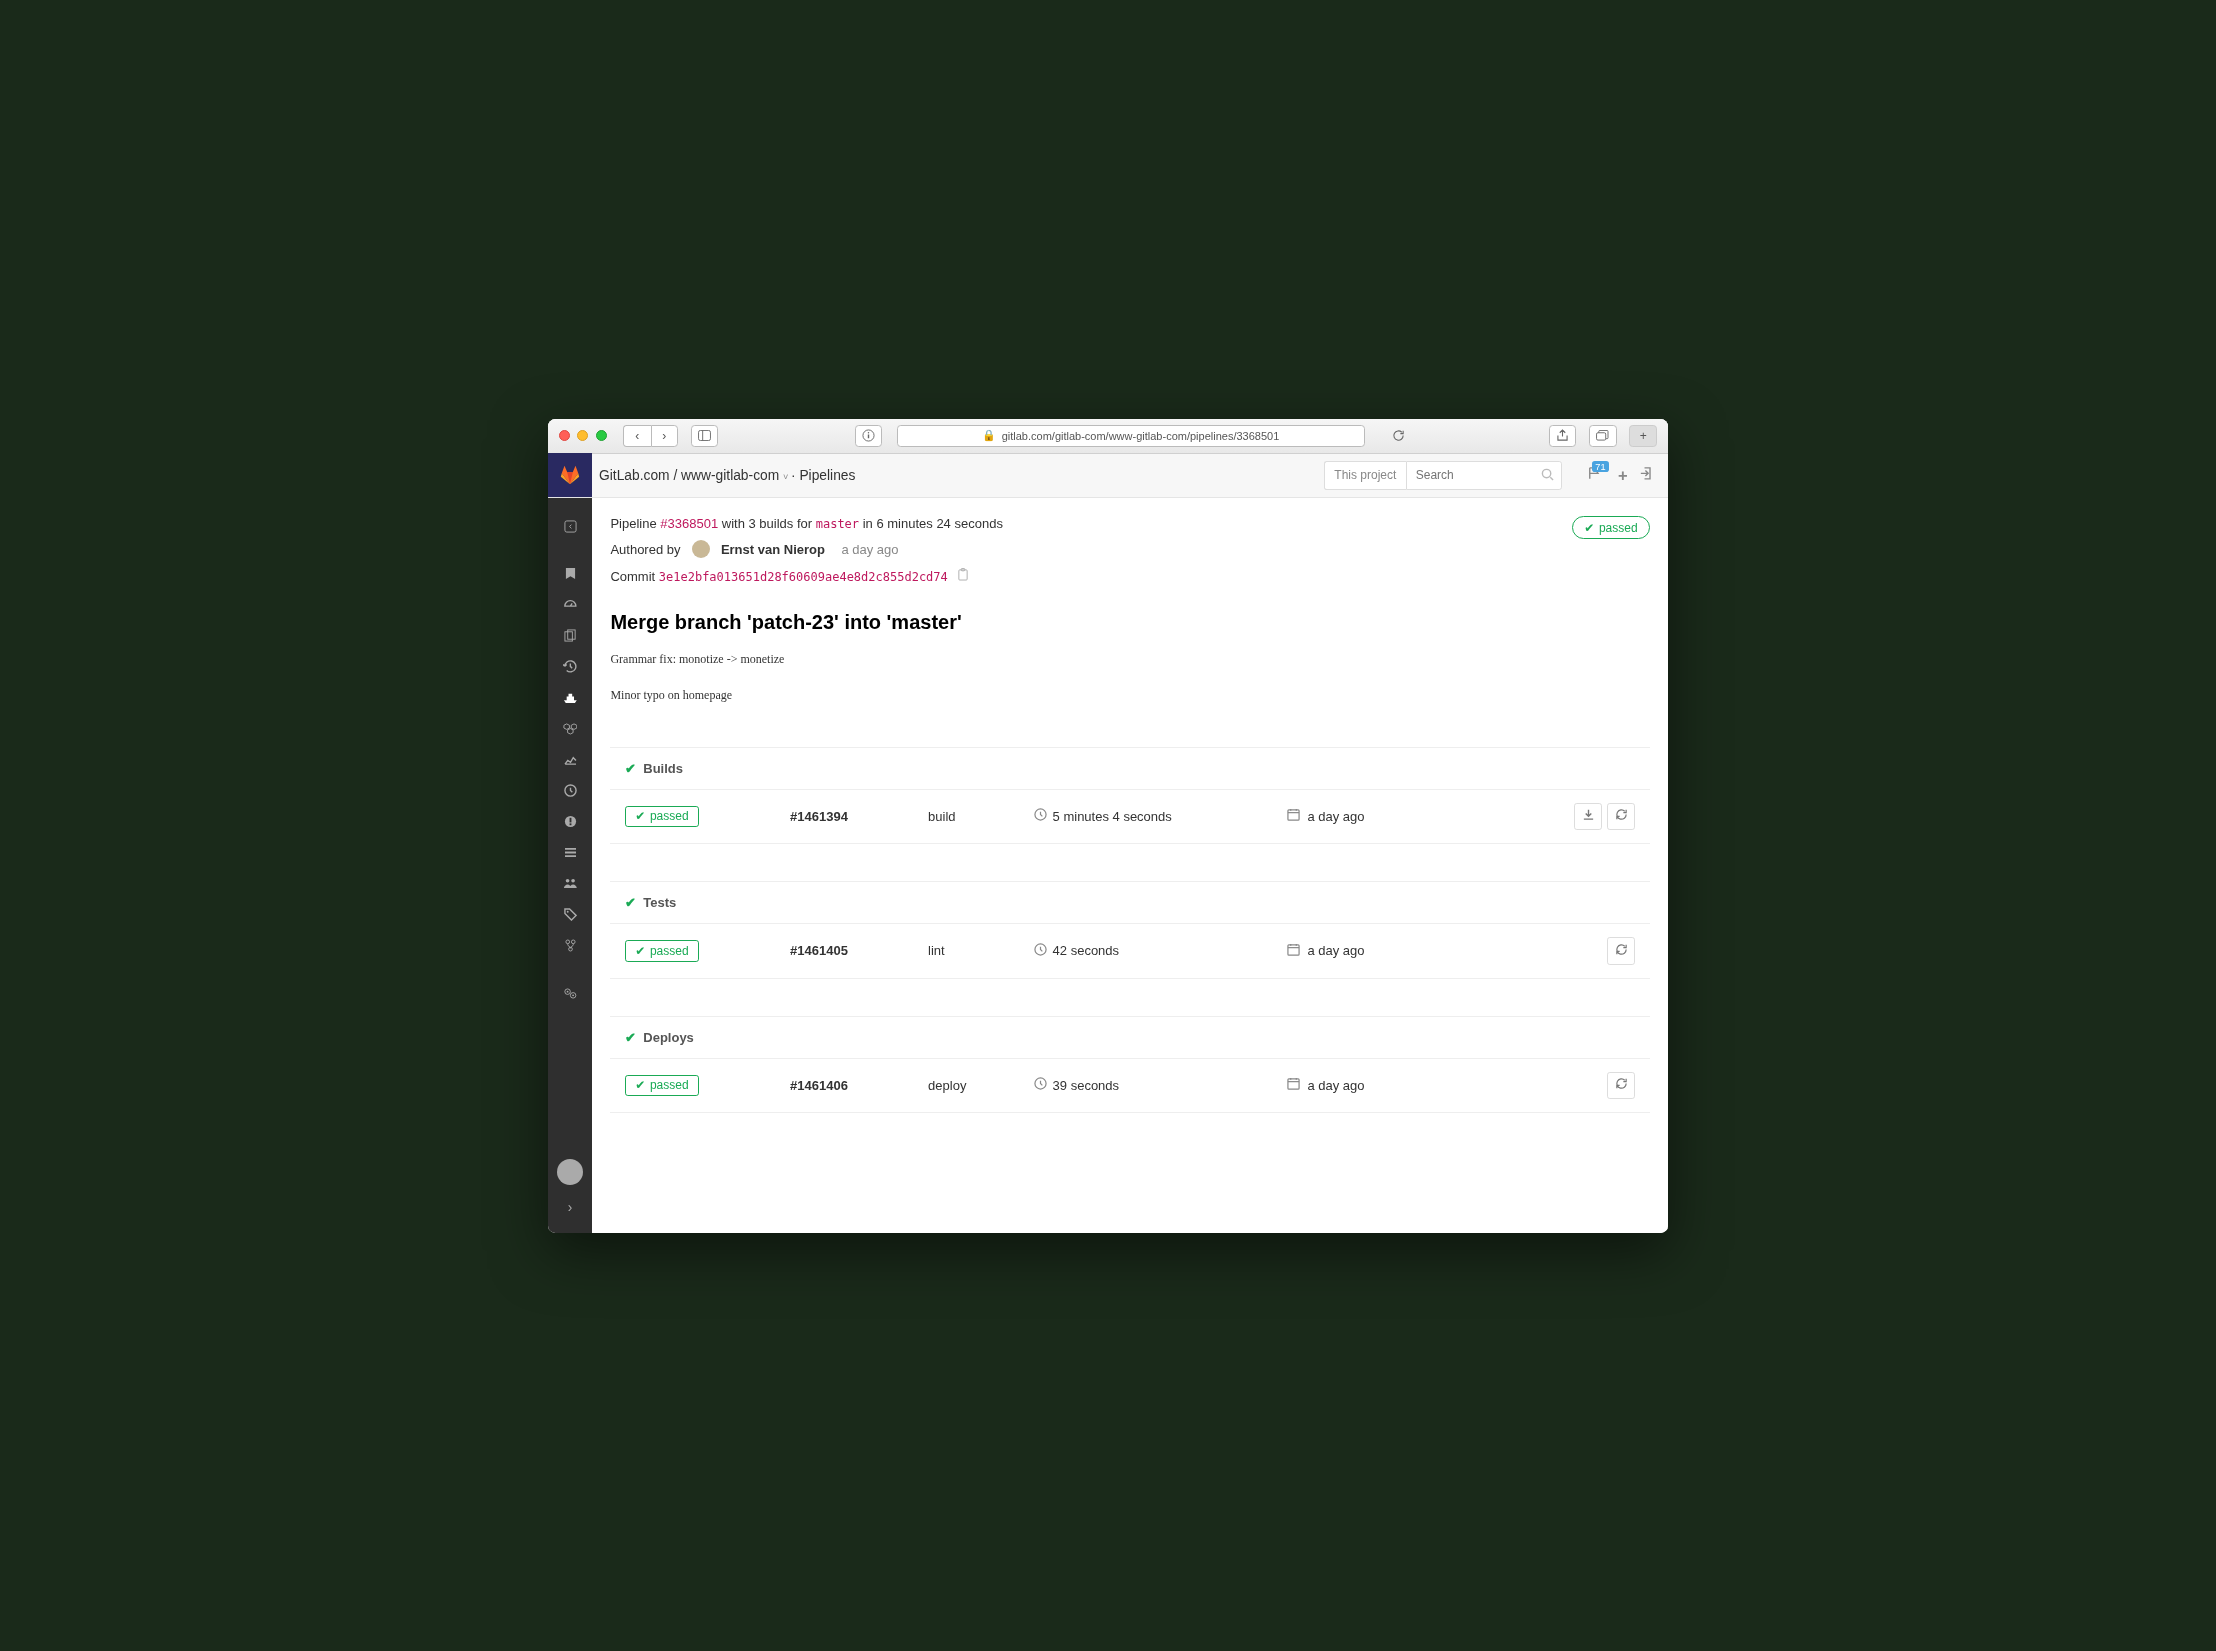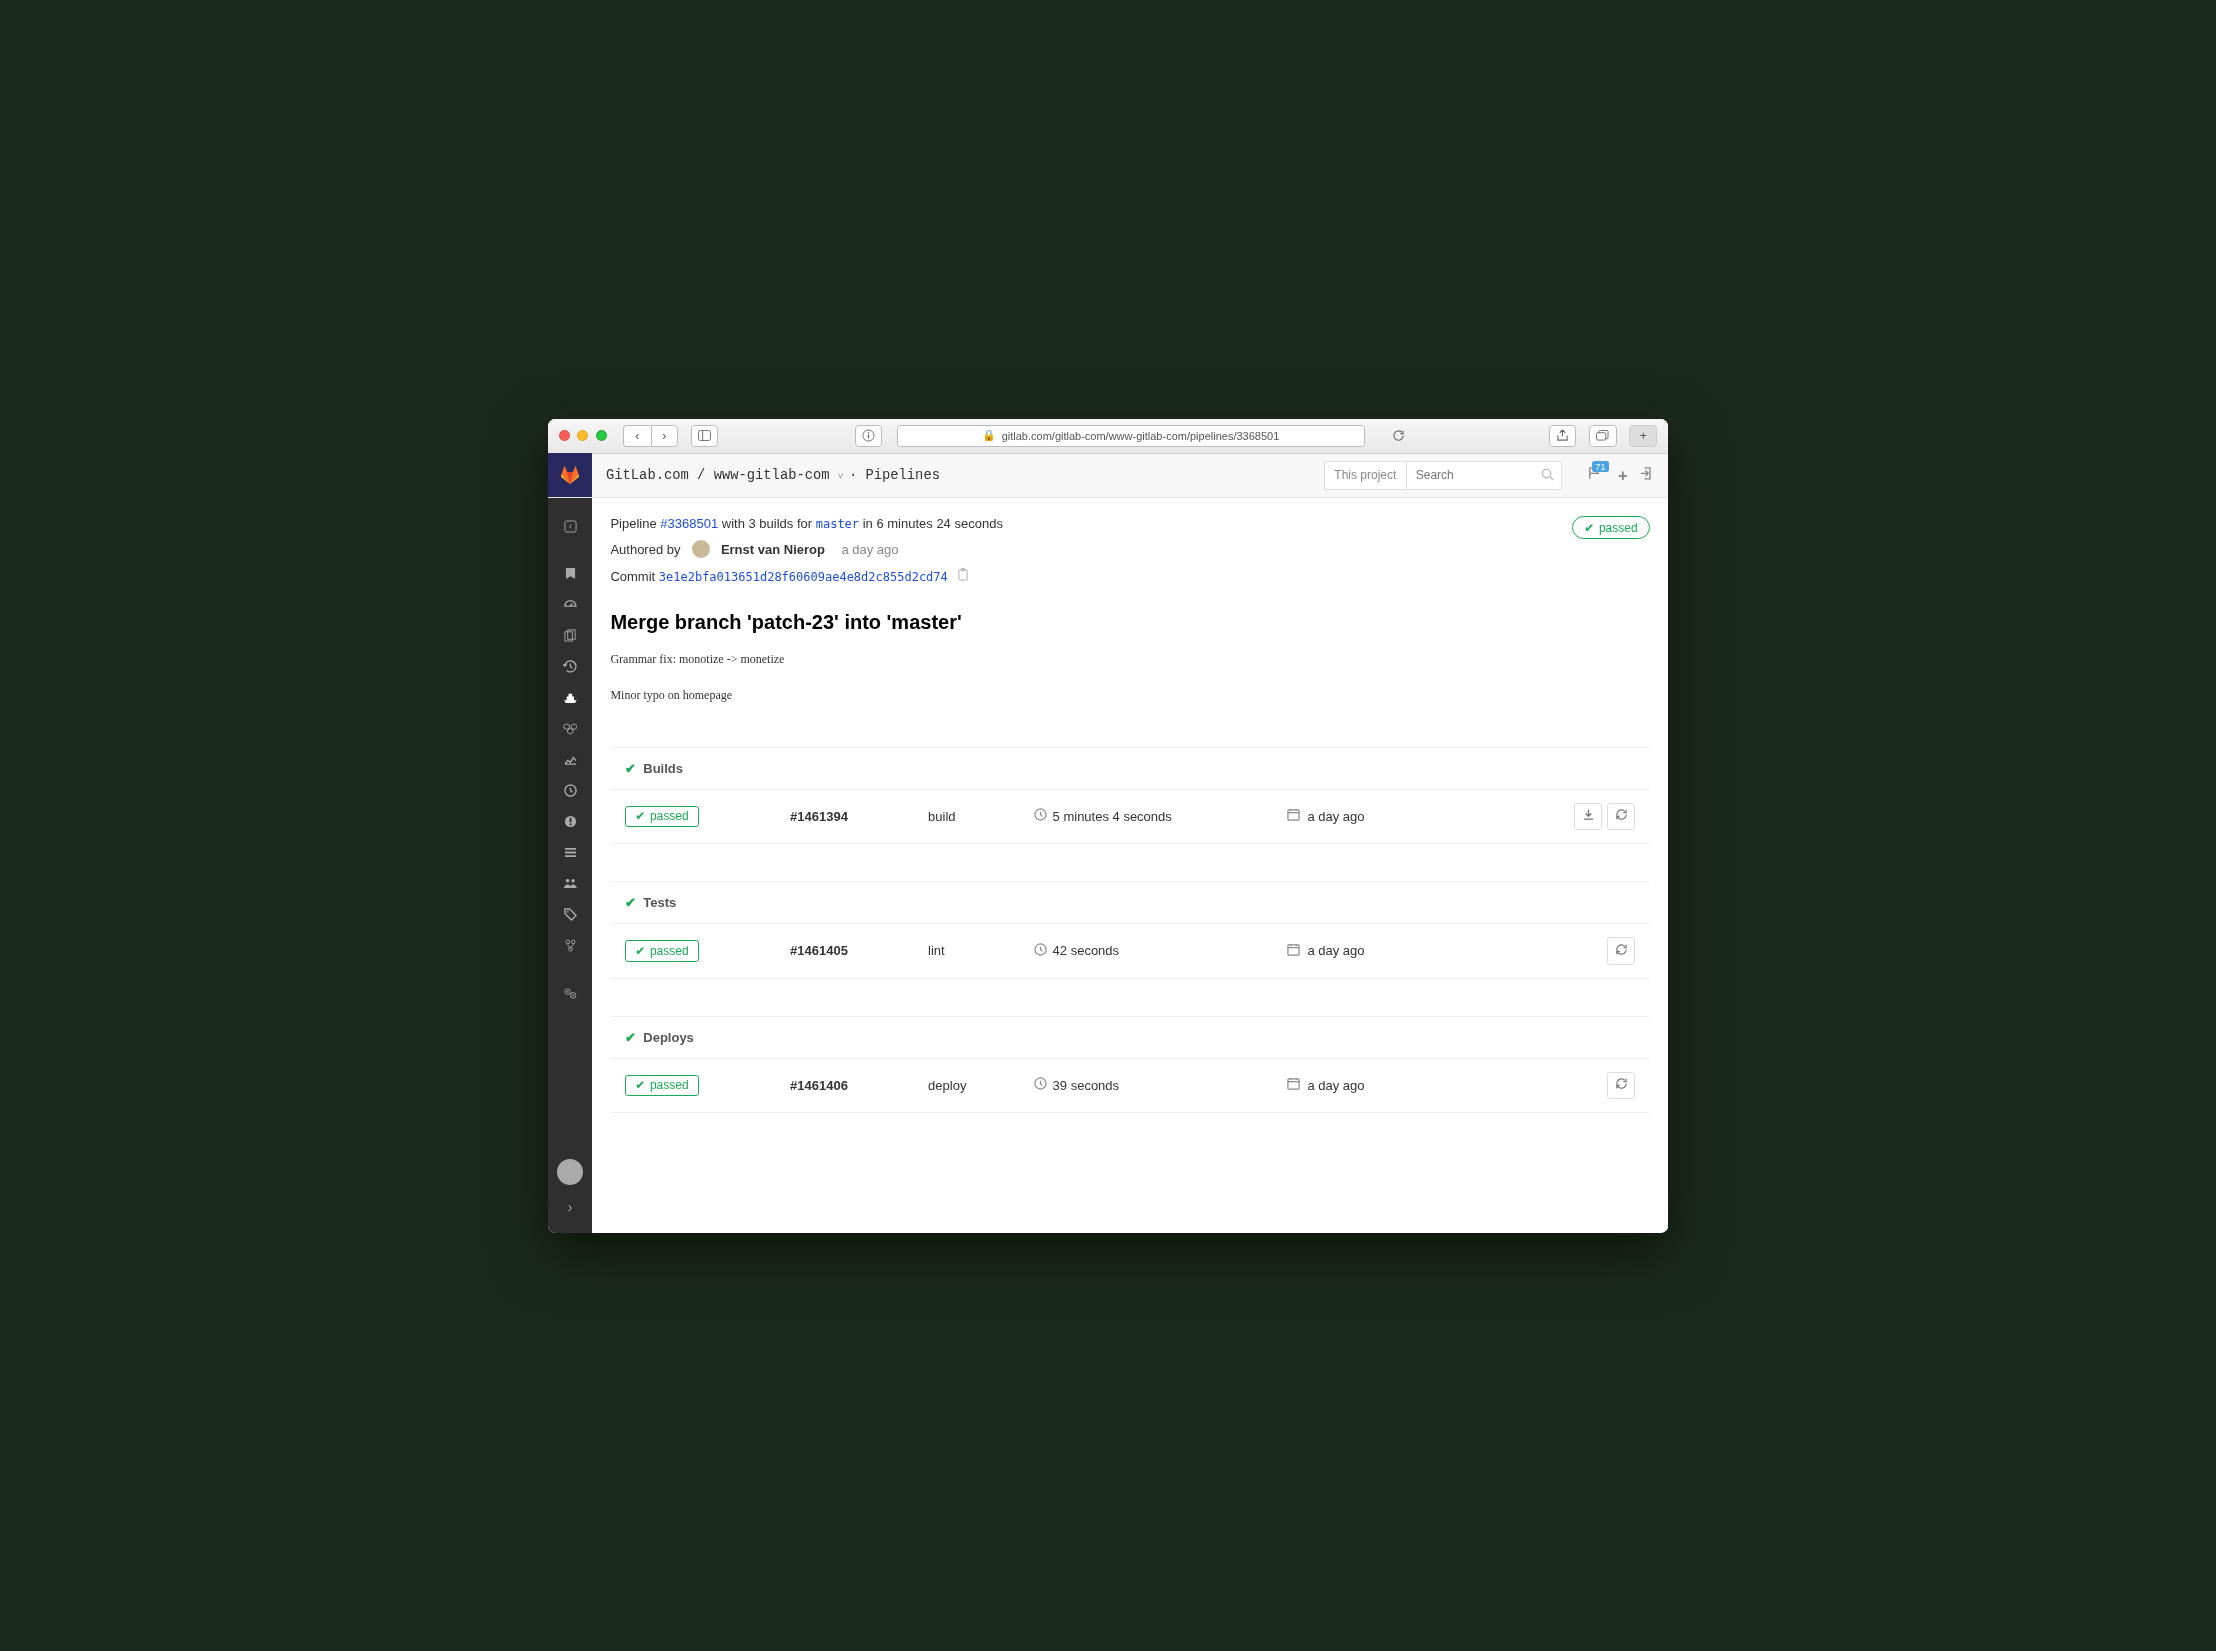--- a/index.html
+++ b/index.html
@@ -50,21 +50,21 @@
 }
 .url-bar .lock { margin-right: 5.5px; color: #888; }
 .gl-header {
   height: 44px; background: #f7f7f7; border-bottom: 0.9px solid #e5e5e5;
   display: flex; align-items: center; padding-left: 0;
 }
 .logo {
   width: 44px; height: 44px; background: #292961;
   display: flex; align-items: center; justify-content: center;
 }
-.breadcrumb { padding-left: 14px; font-size: 13.8px; color: #333; flex: 1; font-family: Liberation Mono, monospace; }
+.breadcrumb { padding-left: 7px; font-size: 13.8px; color: #333; flex: 1; }
 .breadcrumb a { color: #333; text-decoration: none; }
 .hdr-right { display: flex; align-items: center; gap: 3.7px; padding-right: 14.7px; }
 .scope-btn {
   height: 29px; padding: 0 9.2px; border: 0.9px solid #ddd;
   border-right: none; background: #fff; border-radius: 2.8px 0 0 2.8px;
   font-size: 12px; color: #888;
 }
 .search-input {
   height: 29px; width: 156px; border: 0.9px solid #ddd;
   border-radius: 0 2.8px 2.8px 0; padding: 0 26px 0 9.2px; font-size: 12px;
@@ -89,21 +89,21 @@
   width: 44px; height: 31px; display: flex; align-items: center; justify-content: center;
   color: #aaa; cursor: pointer; font-size: 13.8px;
 }
 .side-icon.active { color: #fff; }
 .side-bottom { margin-top: auto; padding-bottom: 9.2px; text-align: center; }
 .avatar-sm { width: 26px; height: 26px; border-radius: 50%; background: #aaa; margin: 7.3px auto; display:block; }
 .content { flex: 1; padding: 18.4px 18.4px 0 18.4px; overflow: auto; background: #fff; }
 .pipe-top { display: flex; justify-content: space-between; align-items: flex-start; }
 .pipe-info { font-size: 13px; color: #333; }
 .pipe-info .line { margin-bottom: 9.2px; }
-.link-blue { color: #1d4ed8; }
+.link-blue { color: #be185d; }
 .mono { font-family: Menlo, monospace; font-size: 12px; }
 .author-line { display: flex; align-items: center; gap: 11px; }
 .avatar-xs { width: 18.4px; height: 18.4px; border-radius: 50%; background: #c9b896; }
 .badge-status {
   border: 0.9px solid #1aaa55; color: #1aaa55; border-radius: 13px;
   padding: 3.7px 11px; font-size: 12px; display: inline-flex; align-items: center; gap: 4.6px;
 }
 .commit-title { font-size: 20px; font-weight: 600; margin-top: 18.4px; margin-bottom: 13px; }
 .commit-body { font-family: Liberation Serif, serif; font-size: 12px; color: #333; line-height: 2; margin-bottom: 27.5px; }
 .stage-header {

